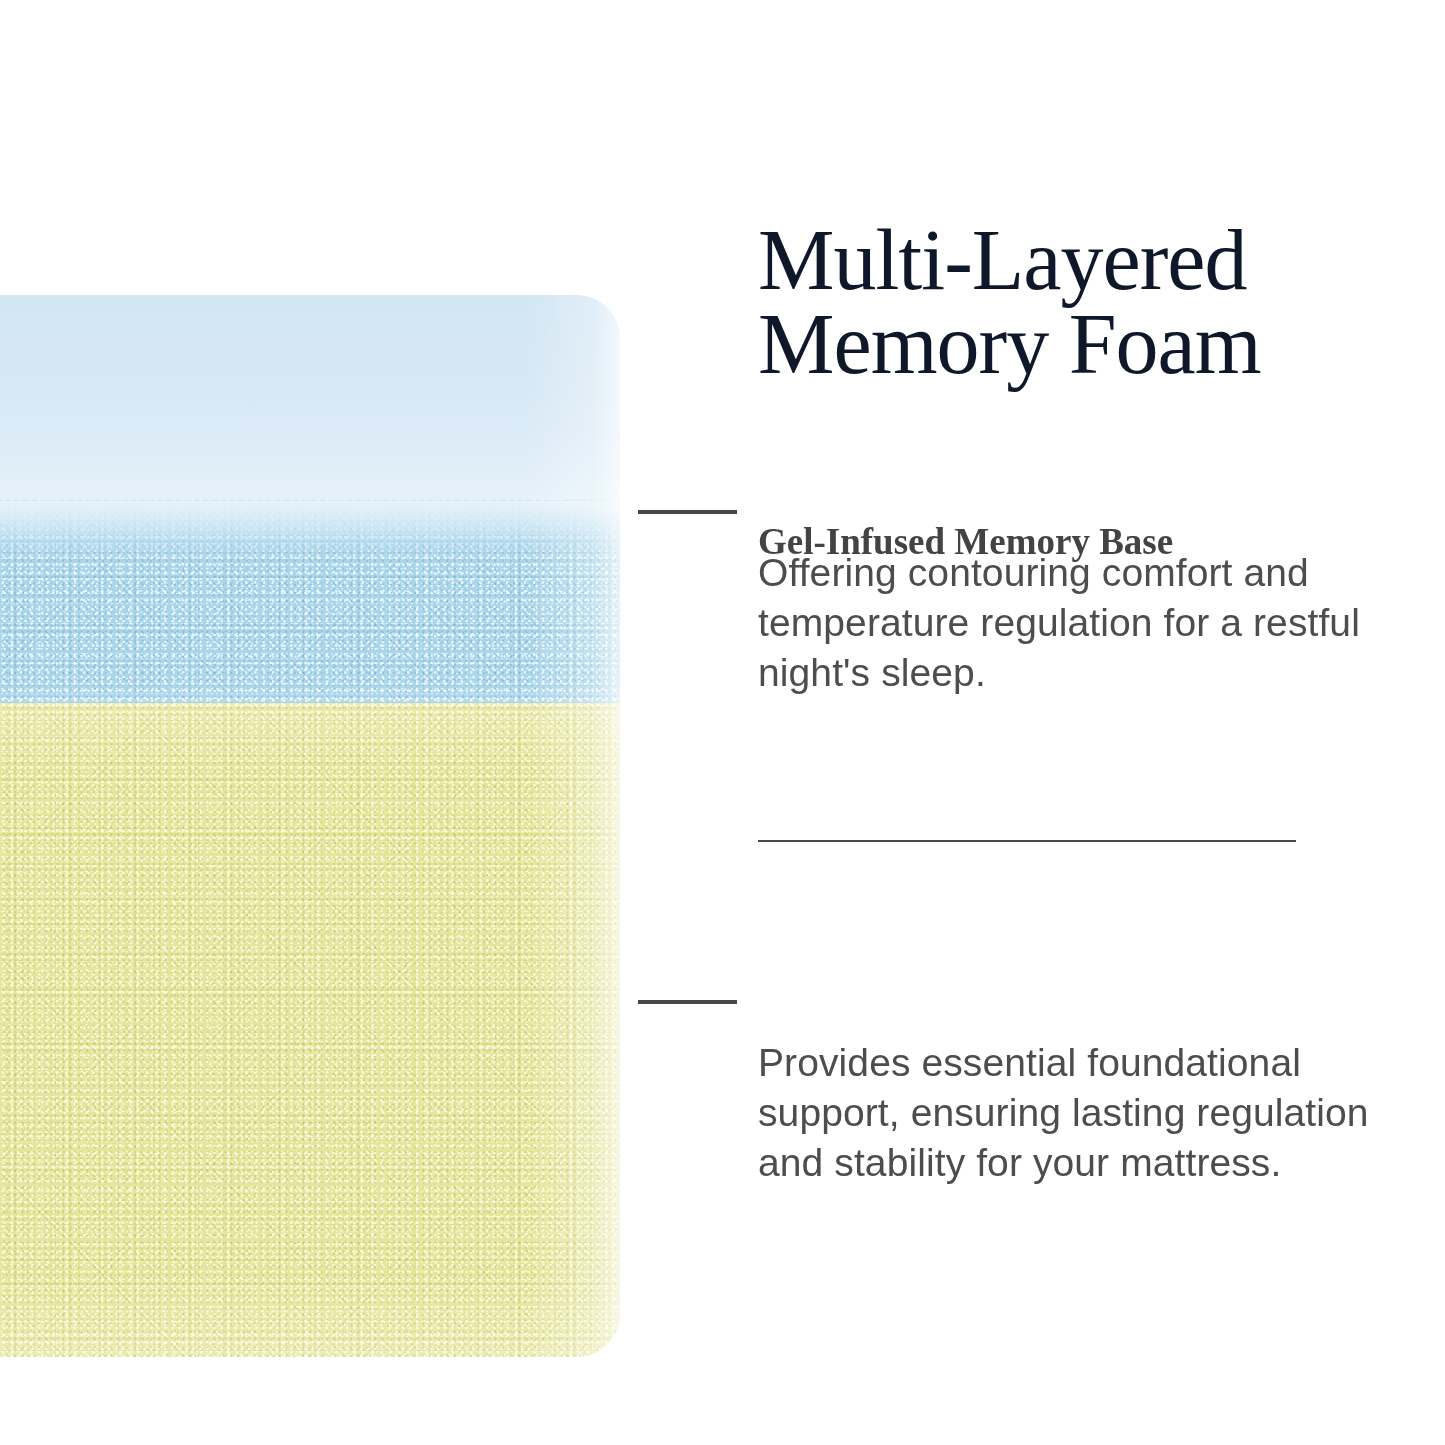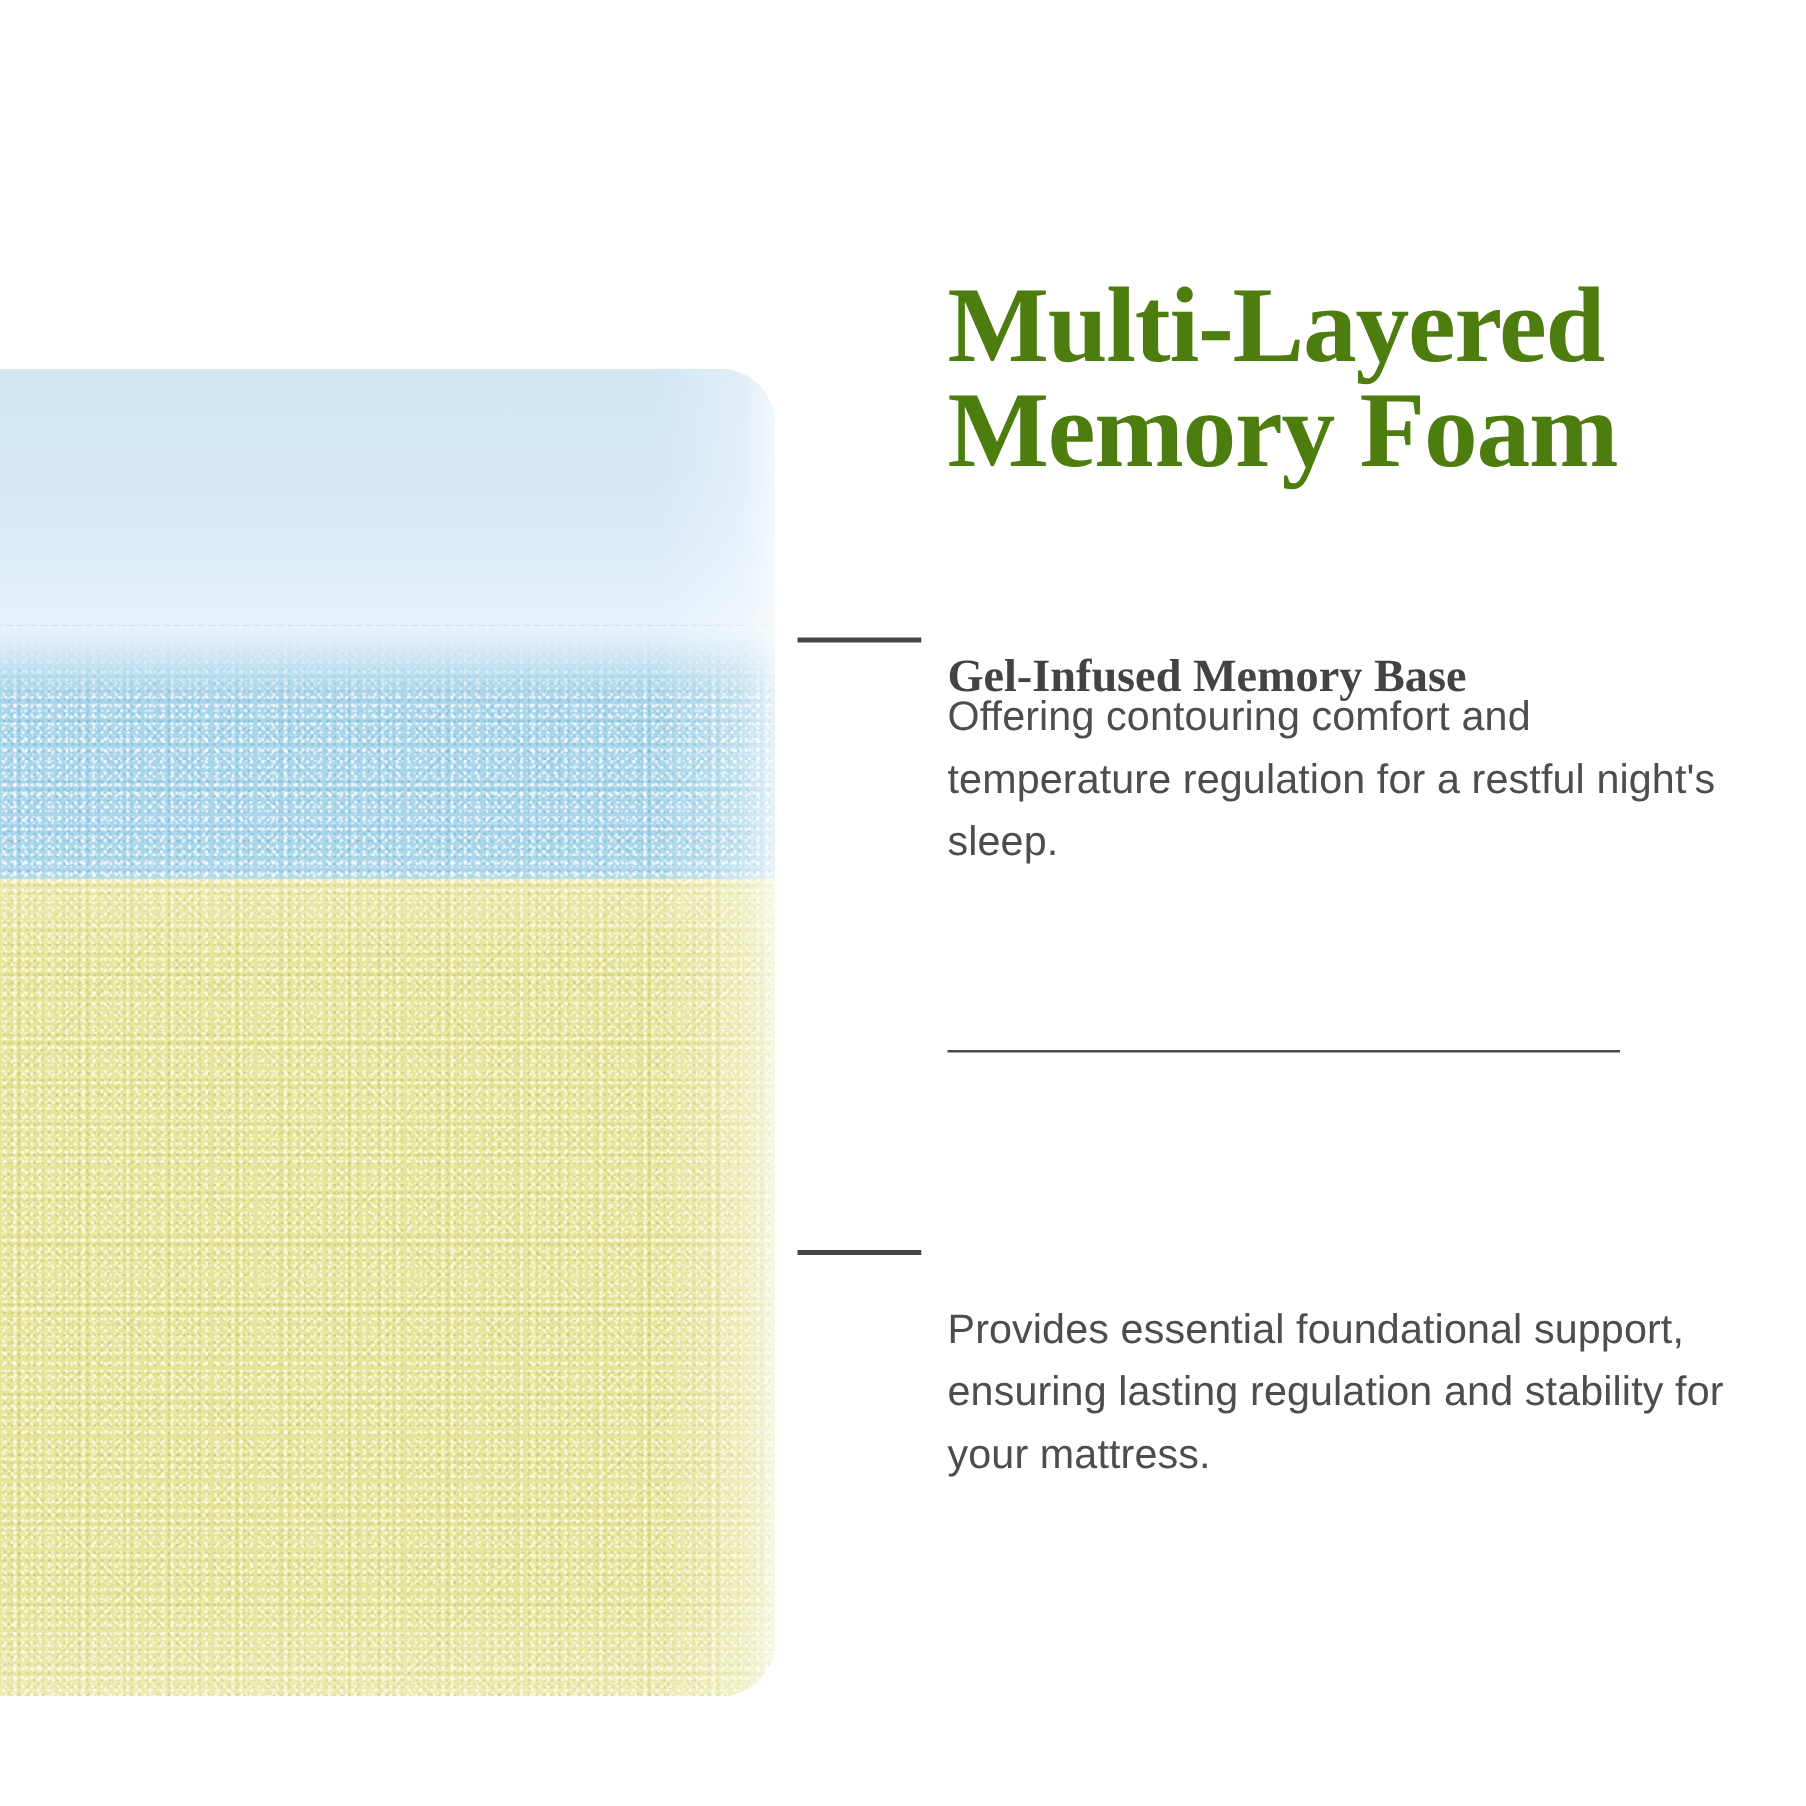--- a/index.html
+++ b/index.html
@@ -136,25 +136,25 @@
     width: 620px;
     height: 1445px;
   }
 
   #page-title {
     position: absolute;
     left: 0;
     top: 160px;
     width: 640px;
     font-family: "Liberation Serif", "DejaVu Serif", serif;
-    font-weight: 700;
+    font-weight: 400;
     font-size: 86px;
     line-height: 0.98;
     letter-spacing: -1px;
-    color: #4d7c0f;
+    color: #0f172a;
   }
 
   .section {
     position: absolute;
     left: 0;
     width: 650px;
   }
   #section-gel  { top: 488px; }
   #section-base { top: 978px; }
 
@@ -180,21 +180,21 @@
     line-height: 46px;
     letter-spacing: 0px;
     color: #434343;
     white-space: nowrap;
   }
   .section-body {
     margin-top: 14px;
     width: 648px;
     font-family: "Liberation Sans", sans-serif;
     font-weight: 400;
-    font-size: 33px;
+    font-size: 39px;
     line-height: 50px;
     letter-spacing: 0.1px;
     color: #4d4d4d;
   }
 
   #section-divider {
     position: absolute;
     left: 0;
     top: 840px;
     width: 538px;

